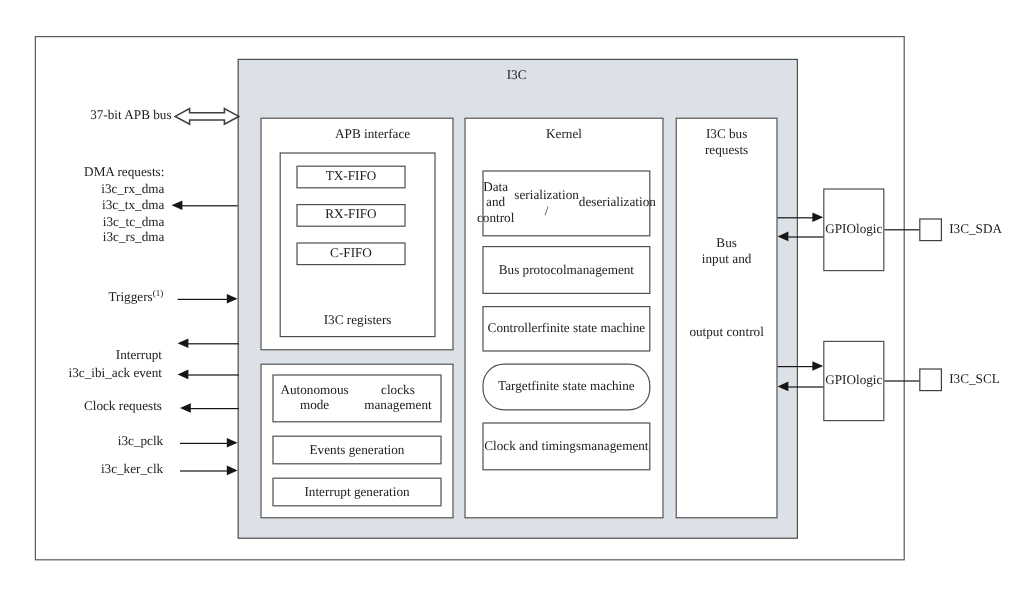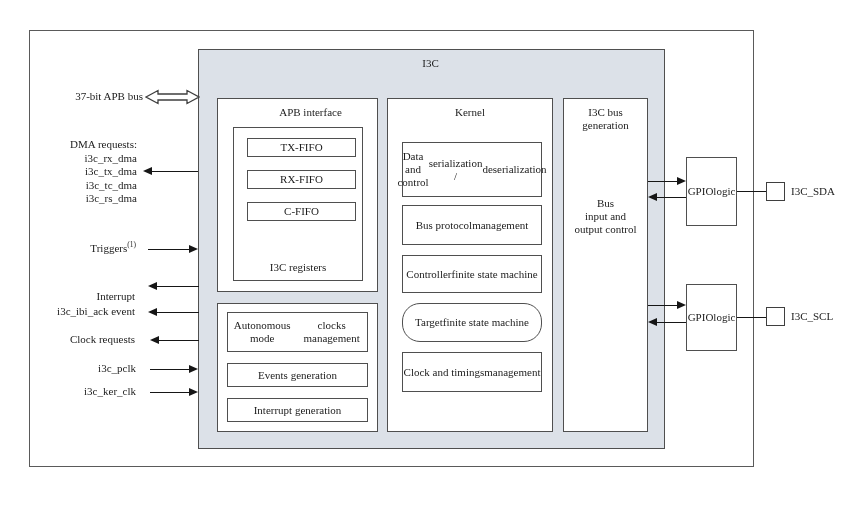--- a/index.html
+++ b/index.html
@@ -19,21 +19,21 @@
   .outer-rect{border:1.6px solid #5a5a5a;background:var(--bg);}
   .grayblock{background:var(--block-fill);border:1.6px solid var(--border);}
   .wbox{background:#ffffff;border:1.4px solid var(--border);box-sizing:border-box;}
   .center-col{display:flex;flex-direction:row;align-items:center;justify-content:center;text-align:center;}
   .boxtitle{text-align:center;}
   .hline{position:absolute;height:1.6px;background:var(--line);}
   .arrow-right{position:absolute;width:0;height:0;border-top:4.6px solid transparent;border-bottom:4.6px solid transparent;border-left:9px solid var(--line);}
   .arrow-left{position:absolute;width:0;height:0;border-top:4.6px solid transparent;border-bottom:4.6px solid transparent;border-right:9px solid var(--line);}
   .llabel{position:absolute;text-align:right;white-space:nowrap;}
   sup{font-size:7.5px;line-height:0;}
-  .fifo{position:absolute;left:247px;width:109px;height:19px;background:#fff;border:1.3px solid var(--border);box-sizing:border-box;display:flex;align-items:center;justify-content:center;}
+  .fifo{position:absolute;left:247px;width:91px;height:19px;background:#fff;border:1.3px solid var(--border);box-sizing:border-box;display:flex;align-items:center;justify-content:center;}
   .padsq{position:absolute;left:766px;width:19px;height:19px;background:#fff;border:1.4px solid #3f3f3f;box-sizing:border-box;}
   .padlabel{position:absolute;left:791px;white-space:nowrap;}
 </style>
 </head>
 <body>
 
 <div class="canvas">
 
   <div class="abs outer-rect" style="left:29px;top:30px;width:723px;height:435px;"></div>
 
@@ -87,26 +87,26 @@
     <span>finite state machine</span>
   </div>
   <div class="abs wbox center-col" style="left:402px;top:352px;width:140px;height:40px;">
     <span>Clock and timings</span>
     <span>management</span>
   </div>
 
   <div class="abs wbox" style="left:563px;top:98px;width:85px;height:334px;"></div>
   <div class="abs boxtitle" style="left:563px;top:106px;width:85px;">
     <span style="display:block;">I3C bus</span>
-    <span style="display:block;">generation</span>
+    <span style="display:block;">requests</span>
   </div>
   <div class="abs boxtitle" style="left:563px;top:197px;width:85px;">
     <span style="display:block;">Bus</span>
     <span style="display:block;">input and</span>
-    <span style="display:block;">output control</span>
+    <span style="display:block;margin-top:48px;">output control</span>
   </div>
 
   <div class="abs wbox center-col" style="left:686px;top:157px;width:51px;height:69px;">
     <span>GPIO</span>
     <span>logic</span>
   </div>
   <div class="abs wbox center-col" style="left:686px;top:284px;width:51px;height:67px;">
     <span>GPIO</span>
     <span>logic</span>
   </div>

